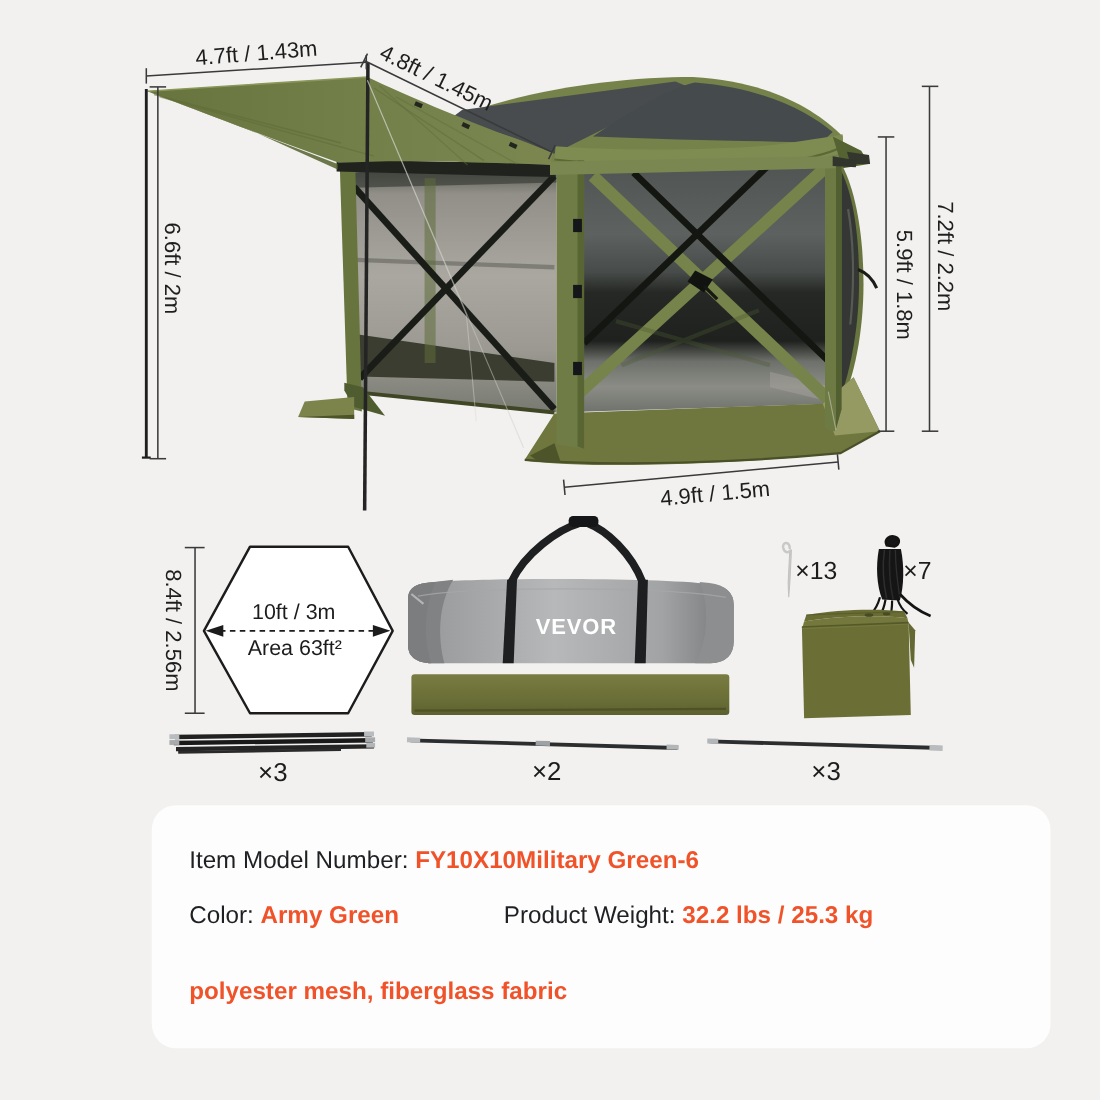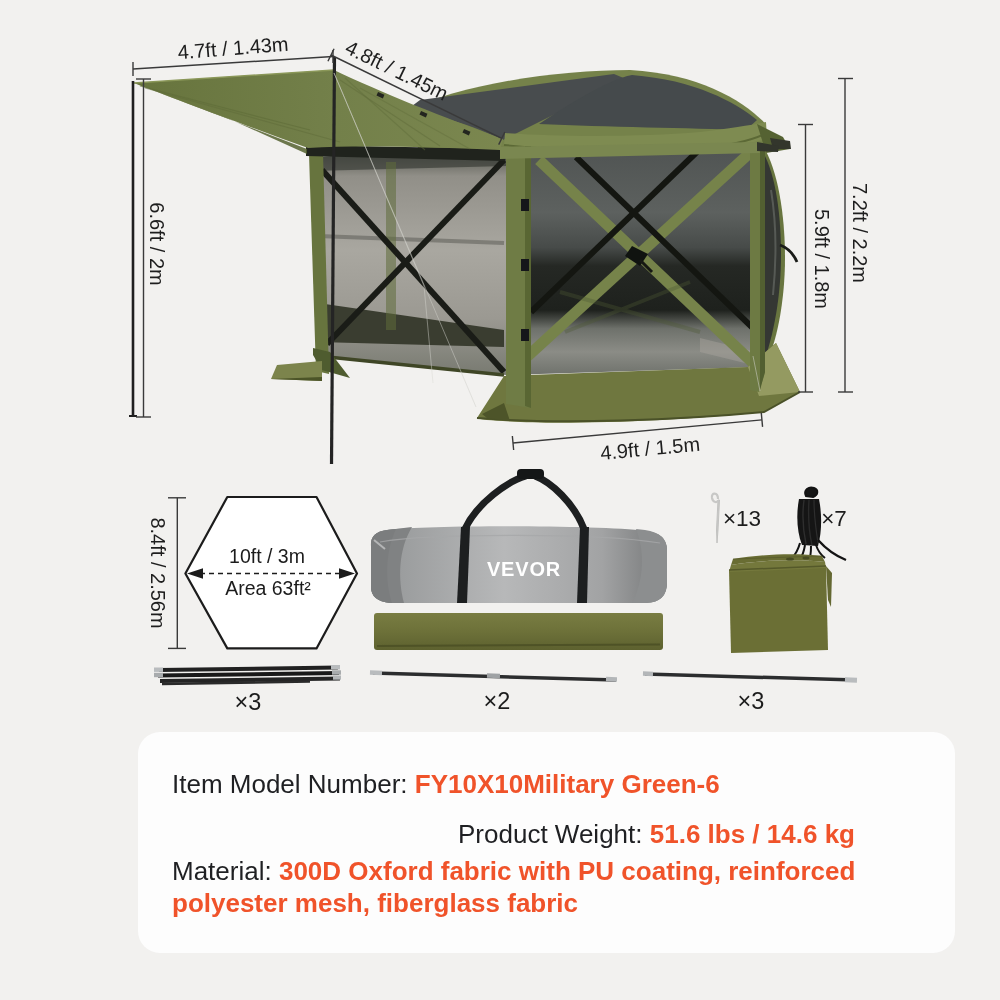--- a/index.html
+++ b/index.html
@@ -1,20 +1,20 @@
 <!DOCTYPE html>
 <html><head>
 <meta charset="utf-8">
 <style>
 html,body{margin:0;padding:0}
 body{width:1000px;height:1000px;background:#f2f1ef;font-family:"Liberation Sans",sans-serif}
 .page{position:relative;width:1000px;height:1000px;overflow:hidden}
 .page svg{position:absolute;top:0;left:0}
 .card{position:absolute;left:138px;top:732px;width:817px;height:221px;background:#fdfdfd;border-radius:22px}
-.ln{position:absolute;left:172px;white-space:nowrap;font-size:26px;color:#1f2023}
+.ln{position:absolute;left:172px;white-space:nowrap;font-size:22px;color:#1f2023}
 .o{color:#f0532a;font-weight:bold}
 </style>
 </head>
 <body>
 <div class="page">
 <svg width="1000" height="1000" viewBox="0 0 1000 1000">
 <defs>
 <linearGradient id="awn" x1="0" y1="0" x2="1" y2="0">
 <stop offset="0" stop-color="#67743d"></stop>
           <stop offset="0.55" stop-color="#73804a"></stop>
@@ -319,19 +319,19 @@
 </g>
 
 <text x="751" y="709" text-anchor="middle" font-size="23.5" fill="#1c1c1c">×3</text>
 </g>
 </svg>
 
 <div class="card"></div>
 
 <div class="ln" style="top:769px">Item Model Number: <span class="o">FY10X10Military Green-6</span></div>
 
-
-<div class="ln" style="top:819px;left:458px">Product Weight: <span class="o">51.6 lbs / 14.6 kg</span></div>
-
-<div class="ln" style="top:856px">Material: <span class="o">300D Oxford fabric with PU coating, reinforced</span></div>
+<div class="ln" style="top:819px">Color: <span class="o">Army Green</span></div>
+
+<div class="ln" style="top:819px;left:458px">Product Weight: <span class="o">32.2 lbs / 25.3 kg</span></div>
+
 
 <div class="ln" style="top:888px"><span class="o">polyester mesh, fiberglass fabric</span></div>
 </div>
 
 </body></html>

